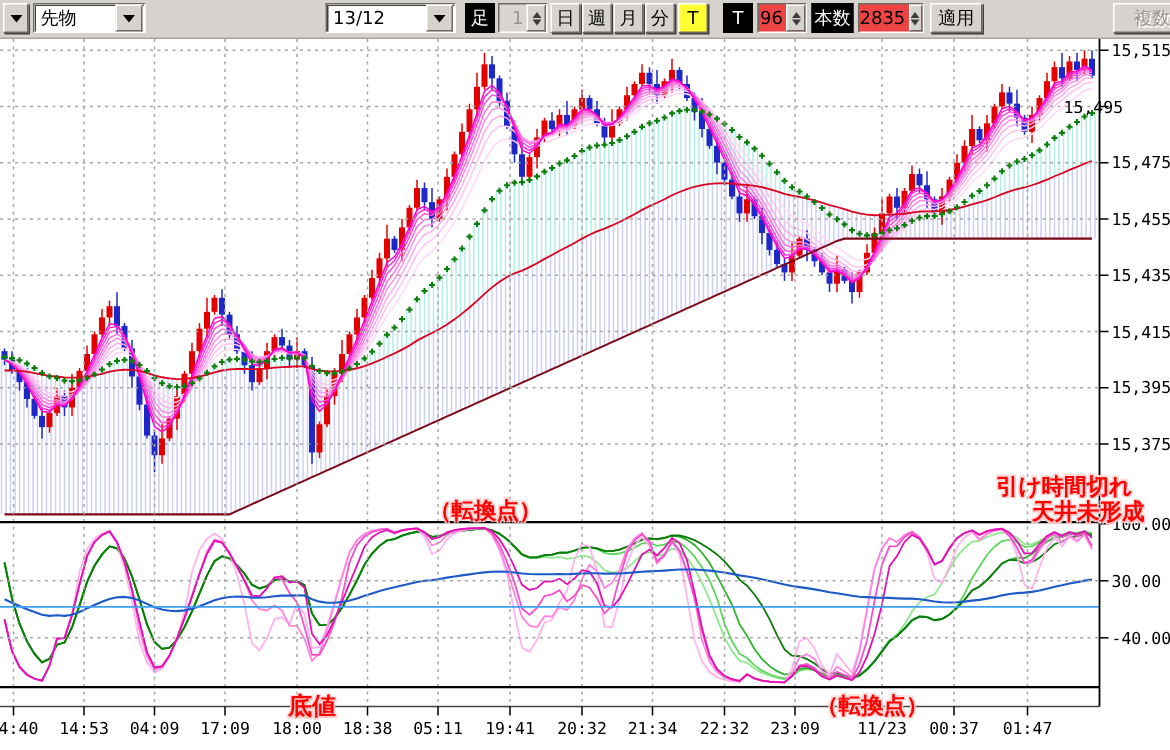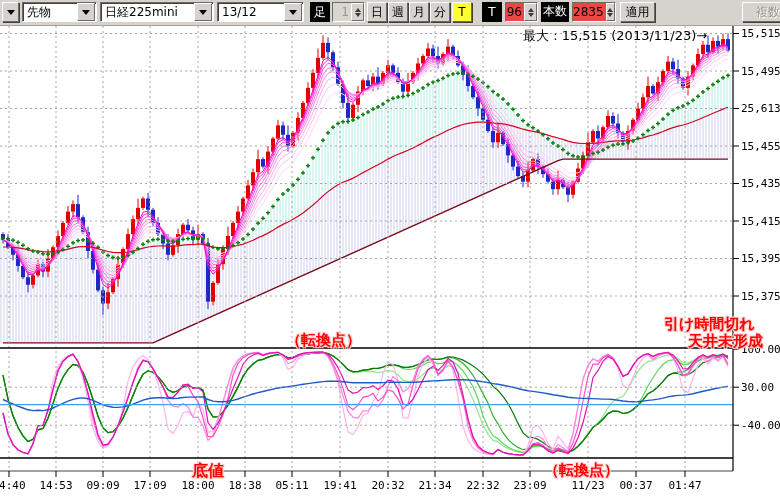--- a/index.html
+++ b/index.html
@@ -53,26 +53,20 @@
   <div id="toolbar">
     <div class="tb raised btn" style="left:2px;width:17px;display:flex;align-items:center;justify-content:center;">
       <span class="tri-down"></span>
     </div>
     <div class="tb combo" style="left:22px;width:75px;align-items:center;">
       <span class="ctext">先物</span>
       <span class="cbtn">
           <span class="tri-down"></span>
         </span>
     </div>
-    <div class="tb combo" style="left:100px;width:114px;">
-      <span class="ctext">日経225mini</span>
-      <span class="cbtn">
-          <span class="tri-down"></span>
-        </span>
-    </div>
     <div class="tb combo" style="left:217px;width:87px;">
       <span class="ctext">13/12</span>
       <span class="cbtn">
           <span class="tri-down"></span>
         </span>
     </div>
     <div class="tb blacklab" style="left:310px;width:20px;">足</div>
     <div class="tb spin disabled" style="left:332px;width:33px;">
       <span class="sval">1</span>
       <span class="ud">
@@ -86,21 +80,21 @@
     <div class="tb raised btn" style="left:430px;width:20px;">分</div>
     <div class="tb raised btn yellow" style="left:452px;width:20px;">T</div>
     <div class="tb blacklab" style="left:482px;width:20px;">T</div>
     <div class="tb spin" style="left:505px;width:33px;">
       <span class="sval">96</span>
       <span class="ud">
           <span class="tri-up-s"></span>
           <span class="tri-dn-s"></span>
         </span>
     </div>
-    <div class="tb blacklab" style="left:541px;width:28px;font-family:Liberation Mono, monospace;">本数</div>
+    <div class="tb blacklab" style="left:541px;width:28px;">本数</div>
     <div class="tb spin" style="left:572px;width:44px;">
       <span class="sval">2835</span>
       <span class="ud">
           <span class="tri-up-s"></span>
           <span class="tri-dn-s"></span>
         </span>
     </div>
     <div class="tb raised btn" style="left:620px;width:35px;">適用</div>
     <div class="tb raised btn disabled" style="left:742px;width:76px;">複数銘柄</div>
   </div>
@@ -1202,50 +1196,49 @@
       <line x1="435" y1="471" x2="435" y2="477" stroke="#000" stroke-width="1"></line>
       <line x1="483" y1="471" x2="483" y2="477" stroke="#000" stroke-width="1"></line>
       <line x1="530" y1="471" x2="530" y2="477" stroke="#000" stroke-width="1"></line>
       <line x1="588" y1="471" x2="588" y2="477" stroke="#000" stroke-width="1"></line>
       <line x1="636" y1="471" x2="636" y2="477" stroke="#000" stroke-width="1"></line>
       <line x1="685" y1="471" x2="685" y2="477" stroke="#000" stroke-width="1"></line>
     </svg>
 
   <div id="price-axis">
       <div class="axlabel" style="left: 741px; top: 27px;">15,515</div>
-      <div class="axlabel" style="left: 741px; top: 64.5px;">15,495</div>
-      <div class="axlabel" style="left: 741px; top: 102px;">25,613</div>
+      <div class="axlabel" style="left: 709px; top: 64.5px;">15,495</div>
+      <div class="axlabel" style="left: 741px; top: 102px;">15,475</div>
       <div class="axlabel" style="left: 741px; top: 139.5px;">15,455</div>
       <div class="axlabel" style="left: 741px; top: 177px;">15,435</div>
       <div class="axlabel" style="left: 741px; top: 214.5px;">15,415</div>
       <div class="axlabel" style="left: 741px; top: 252px;">15,395</div>
       <div class="axlabel" style="left: 741px; top: 289.5px;">15,375</div>
     </div>
   <div id="osc-axis">
       <div class="axlabel" style="left: 741px; top: 342.68px;">100.00</div>
       <div class="axlabel" style="left: 741px; top: 380.704px;">30.00</div>
       <div class="axlabel" style="left: 741px; top: 418.728px;">-40.00</div>
     </div>
   <div id="time-axis">
       <div class="timelabel" style="left: 9px; top: 479px;">14:40</div>
       <div class="timelabel" style="left: 56px; top: 479px;">14:53</div>
-      <div class="timelabel" style="left: 103px; top: 479px;">09:09</div>
+      <div class="timelabel" style="left: 103px; top: 479px;">04:09</div>
       <div class="timelabel" style="left: 150px; top: 479px;">17:09</div>
       <div class="timelabel" style="left: 198px; top: 479px;">18:00</div>
       <div class="timelabel" style="left: 245px; top: 479px;">18:38</div>
       <div class="timelabel" style="left: 292px; top: 479px;">05:11</div>
       <div class="timelabel" style="left: 340px; top: 479px;">19:41</div>
       <div class="timelabel" style="left: 388px; top: 479px;">20:32</div>
       <div class="timelabel" style="left: 435px; top: 479px;">21:34</div>
       <div class="timelabel" style="left: 483px; top: 479px;">22:32</div>
       <div class="timelabel" style="left: 530px; top: 479px;">23:09</div>
       <div class="timelabel" style="left: 588px; top: 479px;">11/23</div>
       <div class="timelabel" style="left: 636px; top: 479px;">00:37</div>
       <div class="timelabel" style="left: 685px; top: 479px;">01:47</div>
     </div>
 
-  <div class="ann-black" style="left:523px;top:27px;">最大 : 15,515 (2013/11/23)→</div>
   <div class="ann-red" style="left:286px;top:331px;">（転換点）</div>
   <div class="ann-red" style="left:664px;top:315px;">引け時間切れ</div>
   <div class="ann-red" style="left:688px;top:332px;">天井未形成</div>
   <div class="ann-red" style="left:192px;top:461px;font-size:16px;">底値</div>
   <div class="ann-red" style="left:544px;top:461px;">（転換点）</div>
 </div>
 
 </body></html>

